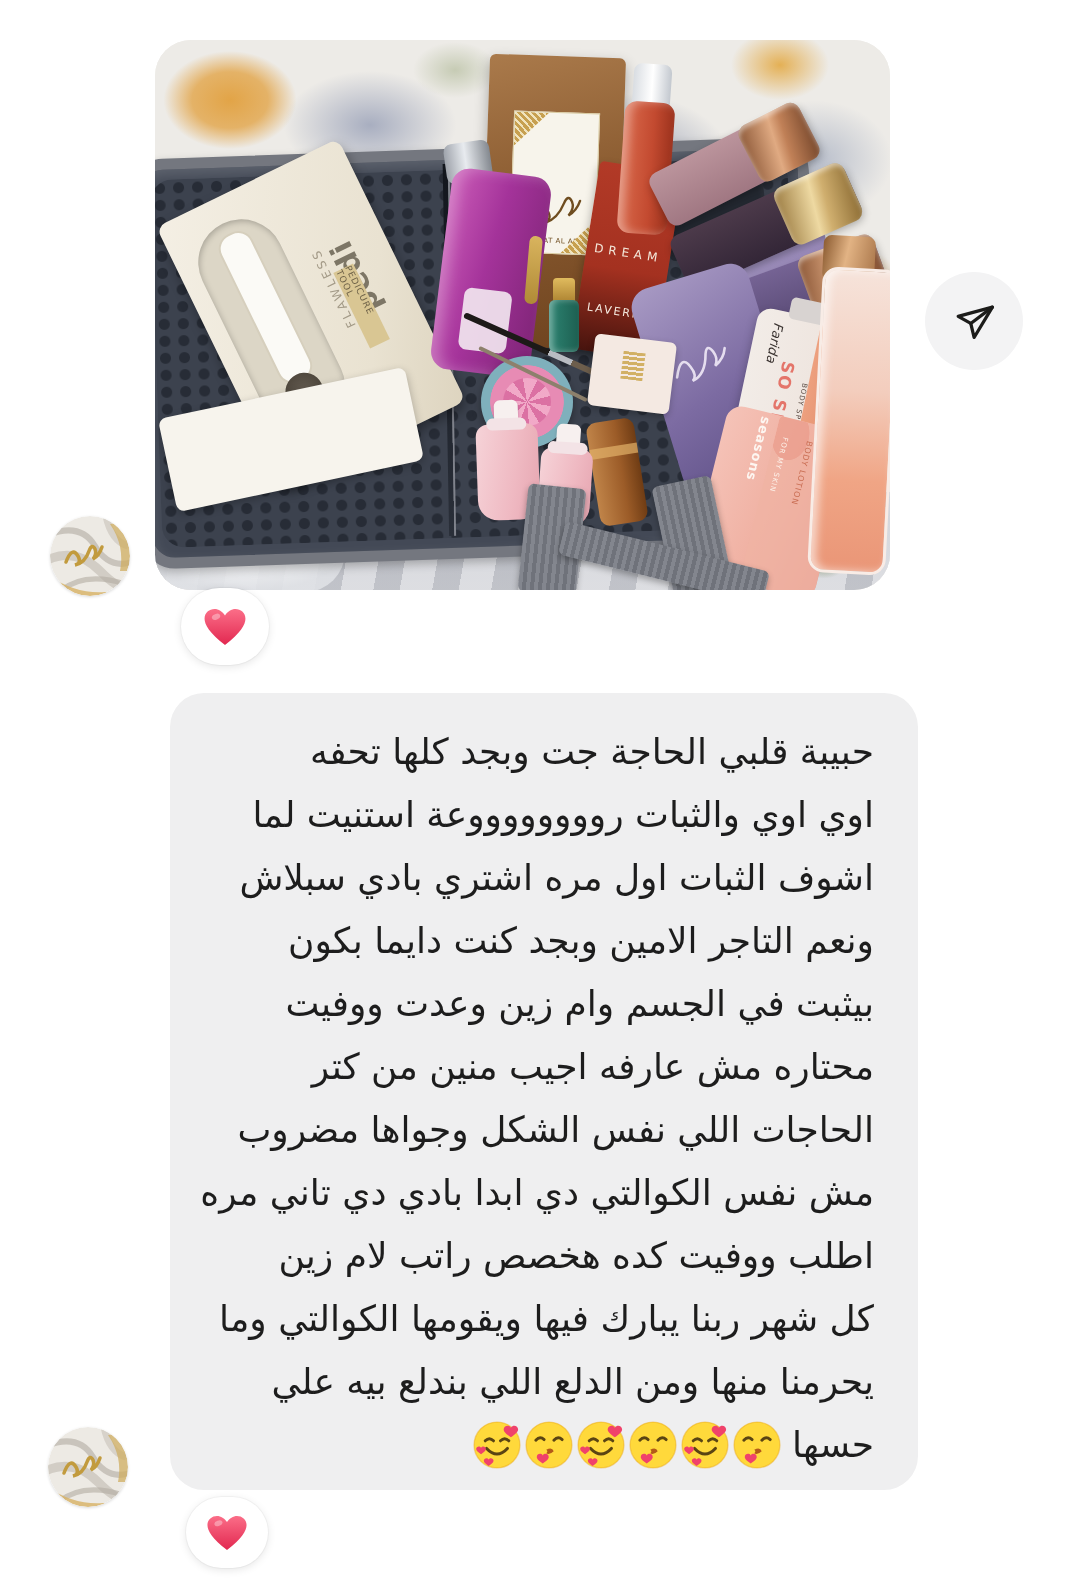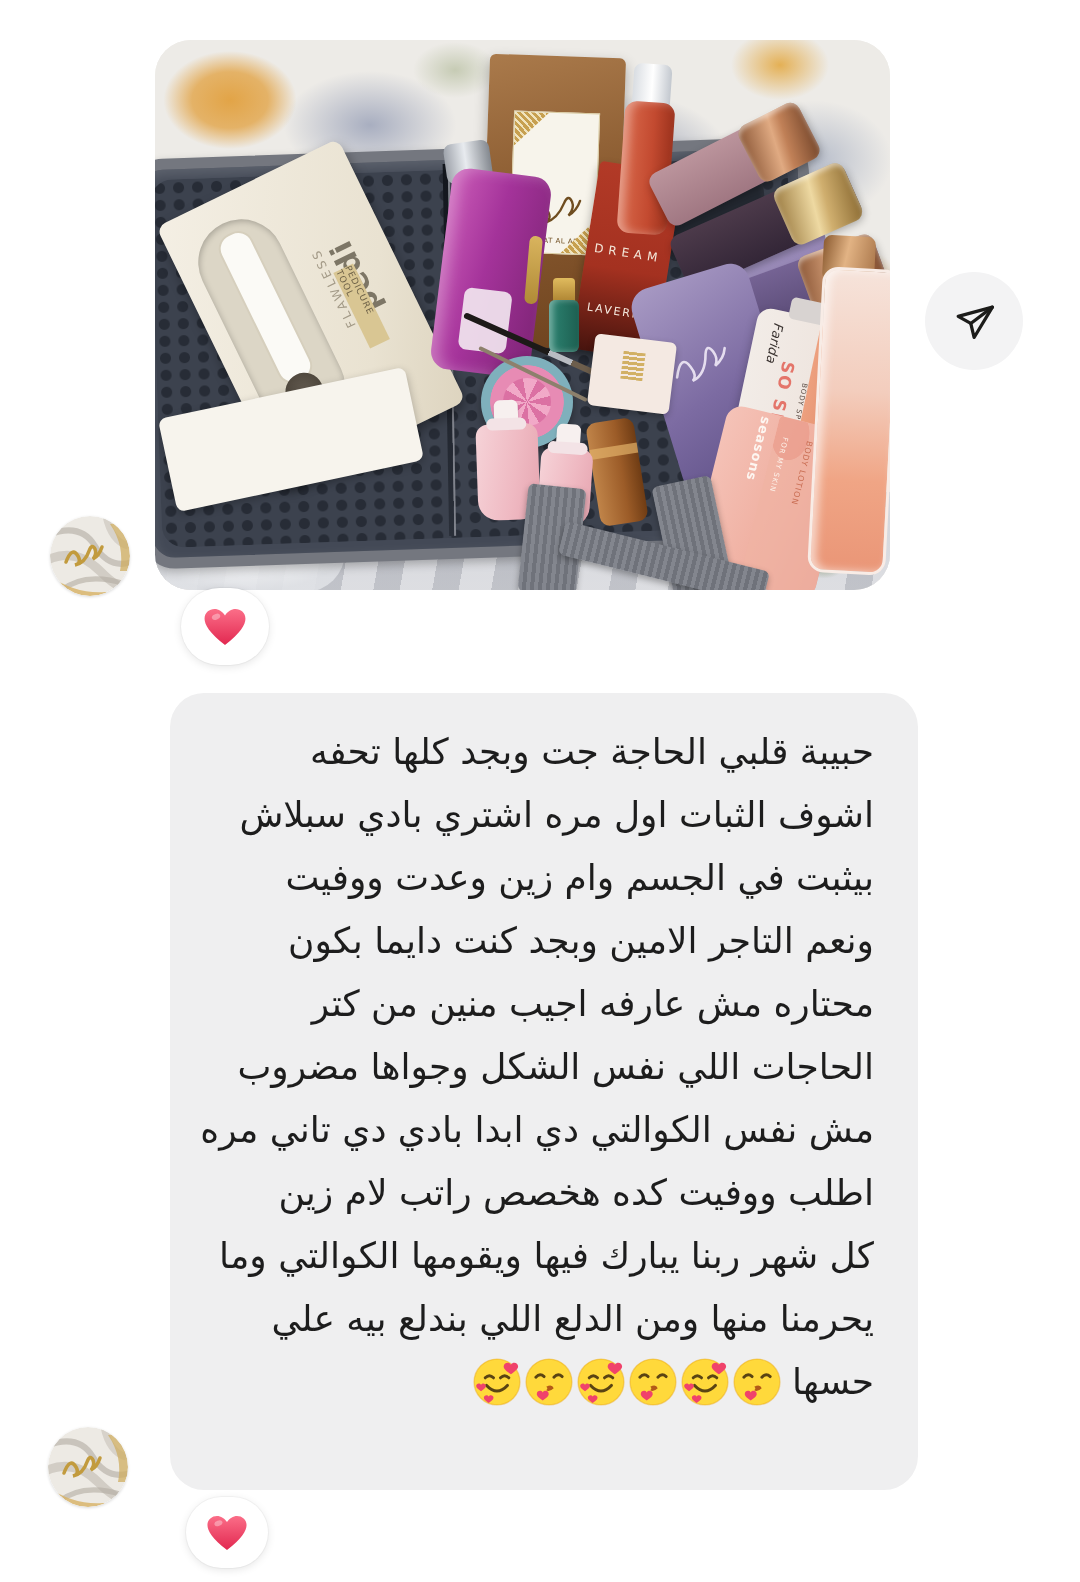--- a/index.html
+++ b/index.html
@@ -392,23 +392,24 @@
           <stop offset="1" stop-color="#e22850"></stop>
       </linearGradient>
     </defs>
     <path d="M18 30 C6 21 2 14 2 9.5 C2 4.8 5.8 2 9.8 2 C13 2 16 4 18 7 C20 4 23 2 26.2 2 C30.2 2 34 4.8 34 9.5 C34 14 30 21 18 30 Z" fill="url(#hg1)"></path>
     <ellipse cx="11" cy="8" rx="3.4" ry="2.2" fill="#ffffff" opacity=".35" transform="rotate(-20 11 8)"></ellipse>
   </svg>
 </div>
 
 <div class="abs text-bubble">
   <div class="line">حبيبة قلبي الحاجة جت وبجد كلها تحفه</div>
+  <div class="line">اوي اوي والثبات رووووووووعة استنيت لما</div>
   <div class="line">اشوف الثبات اول مره اشتري بادي سبلاش</div>
+  <div class="line">ونعم التاجر الامين وبجد كنت دايما بكون</div>
   <div class="line">بيثبت في الجسم وام زين وعدت ووفيت</div>
-  <div class="line">ونعم التاجر الامين وبجد كنت دايما بكون</div>
   <div class="line">محتاره مش عارفه اجيب منين من كتر</div>
   <div class="line">الحاجات اللي نفس الشكل وجواها مضروب</div>
   <div class="line">مش نفس الكوالتي دي ابدا بادي دي تاني مره</div>
   <div class="line">اطلب ووفيت كده هخصص راتب لام زين</div>
   <div class="line">كل شهر ربنا يبارك فيها ويقومها الكوالتي وما</div>
   <div class="line">يحرمنا منها ومن الدلع اللي بندلع بيه علي</div>
   <div class="line line-last">
     <span class="word">حسها</span>
 
     <svg class="emoji" viewBox="0 0 36 36">

